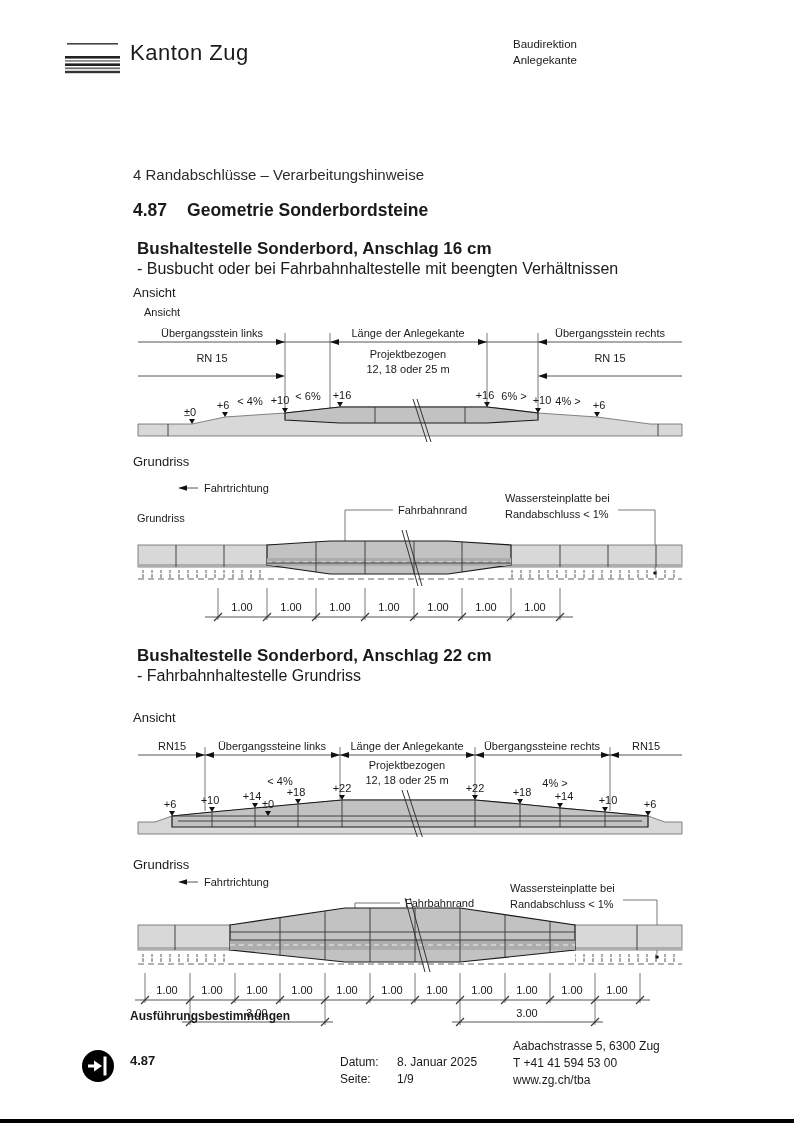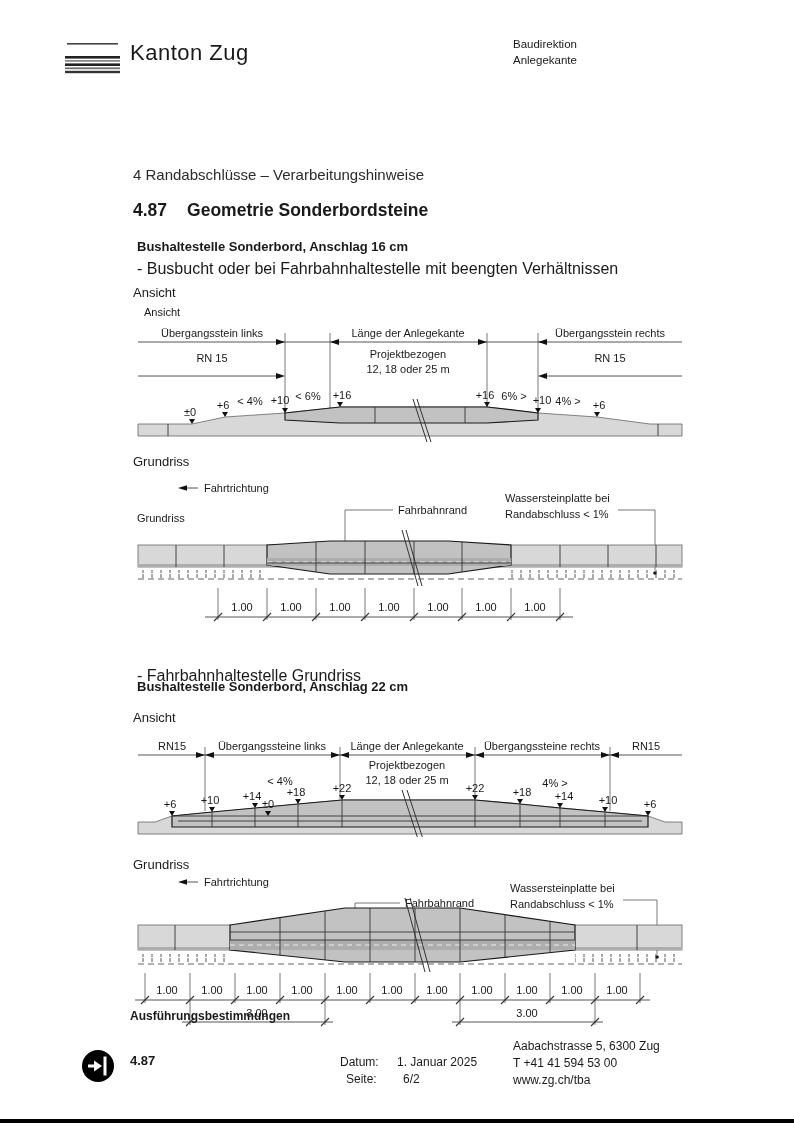--- a/index.html
+++ b/index.html
@@ -7,21 +7,21 @@
     width:794px;height:1123px;position:relative;background:#ffffff;
     font-family:"Liberation Sans","DejaVu Sans",sans-serif;color:#1a1a1a;
     overflow:hidden;
   }
   .abs{position:absolute;}
   .dept{font-size:11.5px;line-height:16px;}
   .org{font-size:22px;letter-spacing:.5px;}
   .crumb{font-size:15px;color:#2b2b2b;}
   .h1{font-size:17.5px;font-weight:bold;}
   .h1 .num{margin-right:20px;}
-  .h2{font-size:13px;font-weight:bold;}
+  .h2{font-size:17px;font-weight:bold;}
   .bullet{font-size:16px;}
   .viewlabel{font-size:13px;}
   svg text{font-size:11px;fill:#1a1a1a;}
   svg text.mid{text-anchor:middle;}
   .thin{stroke:#555;stroke-width:0.8;fill:none;}
   .dimline{stroke:#444;stroke-width:0.9;fill:none;}
   .joint{stroke:#333;stroke-width:0.9;fill:none;}
   .band{fill:#d8d8d8;stroke:#666;stroke-width:0.8;}
   .curb{fill:#c2c2c2;stroke:#1a1a1a;stroke-width:1.2;}
   .tri{fill:#111;stroke:none;}
@@ -213,21 +213,21 @@
   </g>
   <text class="mid" x="112" y="141">1.00</text>
   <text class="mid" x="161" y="141">1.00</text>
   <text class="mid" x="210" y="141">1.00</text>
   <text class="mid" x="259" y="141">1.00</text>
   <text class="mid" x="308" y="141">1.00</text>
   <text class="mid" x="356" y="141">1.00</text>
   <text class="mid" x="405" y="141">1.00</text>
 </svg>
 
-<div class="abs h2" style="left:137px;top:679px;text-align:center;">Bushaltestelle Sonderbord, Anschlag 22 cm</div>
+<div class="abs h2" style="left:137px;top:646px;text-align:center;">Bushaltestelle Sonderbord, Anschlag 22 cm</div>
 <div class="abs bullet" style="left:137px;top:667px;">-  Fahrbahnhaltestelle Grundriss</div>
 <div class="abs viewlabel" style="left:133px;top:710px;">Ansicht</div>
 
 <svg class="abs" style="left:130px;top:727px;" width="560" height="110">
 
   <line class="dimline" x1="8" y1="28" x2="552" y2="28"></line>
   <g>
     <line class="thin" x1="75" y1="20" x2="75" y2="84"></line>
     <line class="thin" x1="210" y1="20" x2="210" y2="72"></line>
     <line class="thin" x1="345" y1="20" x2="345" y2="72"></line>
@@ -418,24 +418,24 @@
   <circle cx="18" cy="18" r="16" fill="#000"></circle>
   <line x1="8" y1="18" x2="17" y2="18" stroke="#fff" stroke-width="3"></line>
   <polygon points="22,18 14,12.5 14,23.5" fill="#fff"></polygon>
   <rect x="23.5" y="8.5" width="3" height="19" fill="#fff"></rect>
 </svg>
 <div class="abs footer-num" style="left:130px;top:1053px;">4.87</div>
 <div class="abs footer-small" style="left:130px;top:1008px;font-weight:bold;">Ausführungsbestimmungen</div>
 
 <div class="abs footer-small" style="left:340px;top:1054px;">
   <div>
-    <span style="display:inline-block;width:57px;">Datum:</span><span>1. Januar 2025</span>
+    <span style="display:inline-block;width:57px;">Datum:</span><span>8. Januar 2025</span>
   </div>
   <div>
-    <span style="display:inline-block;width:57px;margin-left:6px;">Seite:</span><span>6/2</span>
+    <span style="display:inline-block;width:57px;">Seite:</span><span>1/9</span>
   </div>
 </div>
 
 <div class="abs footer-small" style="left:513px;top:1038px;">
   <div>Aabachstrasse 5, 6300 Zug</div>
   <div>T +41 41 594 53 00</div>
   <div>www.zg.ch/tba</div>
 </div>
 
 <div class="abs bottombar"></div>

